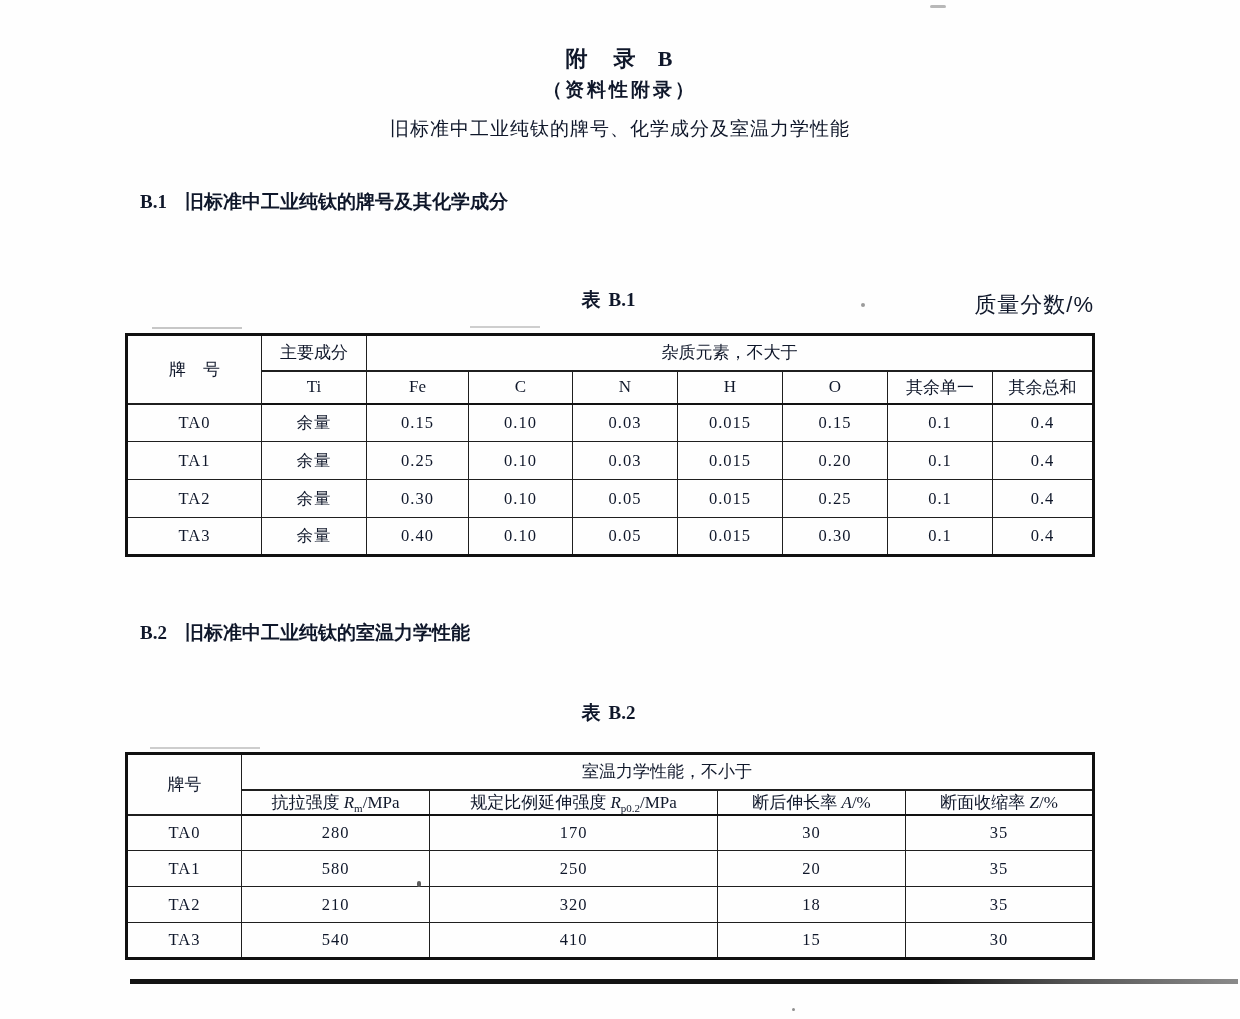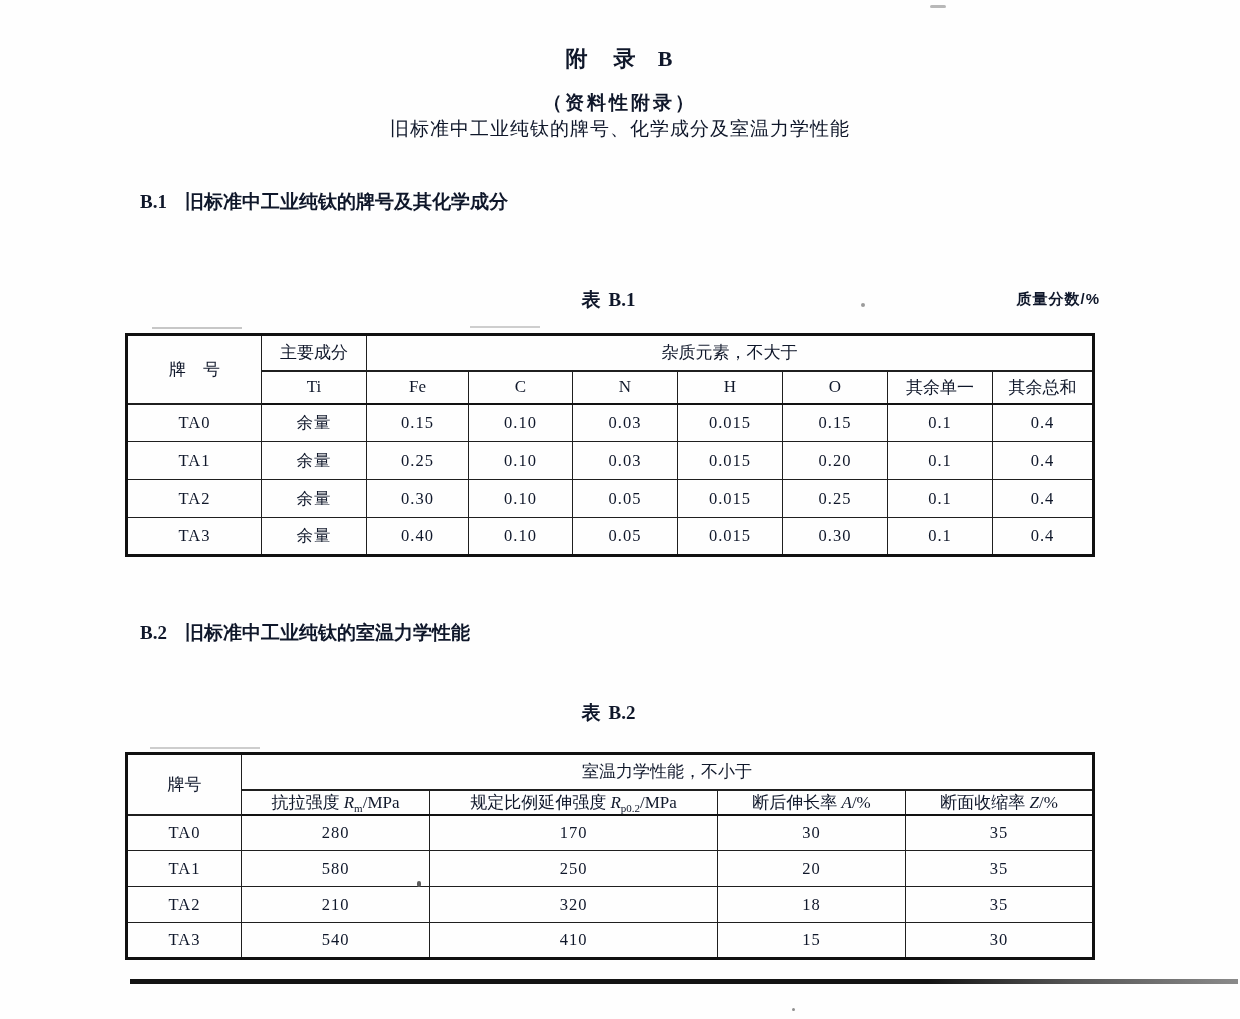--- a/index.html
+++ b/index.html
@@ -7,32 +7,32 @@
     position:relative;width:1240px;height:1019px;background:#fefefe;
     color:#0f172a;font-family:"Liberation Serif","DejaVu Serif",serif;
     overflow:hidden;
   }
   .sans{font-family:"Liberation Sans","DejaVu Sans",sans-serif;}
   .serifb{font-family:"Liberation Serif","DejaVu Serif",serif;font-weight:bold;}
   .abs{position:absolute;}
   .center{left:0;right:0;text-align:center;}
 
   .appendix-title{top:44px;font-size:22px;font-weight:bold;letter-spacing:2px;}
-  .appendix-subtitle{top:90px;font-size:19px;font-weight:bold;letter-spacing:3px;}
+  .appendix-subtitle{top:77px;font-size:19px;font-weight:bold;letter-spacing:3px;}
   .appendix-heading{top:116px;font-size:19px;font-weight:normal;letter-spacing:1px;}
 
   .section-heading{font-size:19px;font-weight:bold;left:140px;}
   .section-b1{top:189px;}
   .section-b2{top:620px;}
   .section-heading .num{margin-right:18px;}
 
   .tbl-caption{font-size:19px;font-weight:bold;}
   .cap-b1{top:287px;left:125px;width:967px;text-align:center;}
   .cap-b2{top:700px;left:125px;width:967px;text-align:center;}
-  .cap-unit{top:290px;right:140px;font-size:15px;font-weight:700;letter-spacing:1px;}
+  .cap-unit{top:290px;right:146px;font-size:22px;font-weight:400;letter-spacing:1px;}
   .tbl-caption .latin{margin-left:8px;}
 
   table.doc{
     position:absolute;border-collapse:collapse;table-layout:fixed;
     border:3px solid #101010;background:transparent;
   }
   table.doc td{
     border:1.6px solid #1f1f1f;text-align:center;vertical-align:middle;
     padding:0;font-size:16.5px;overflow:hidden;
   }

